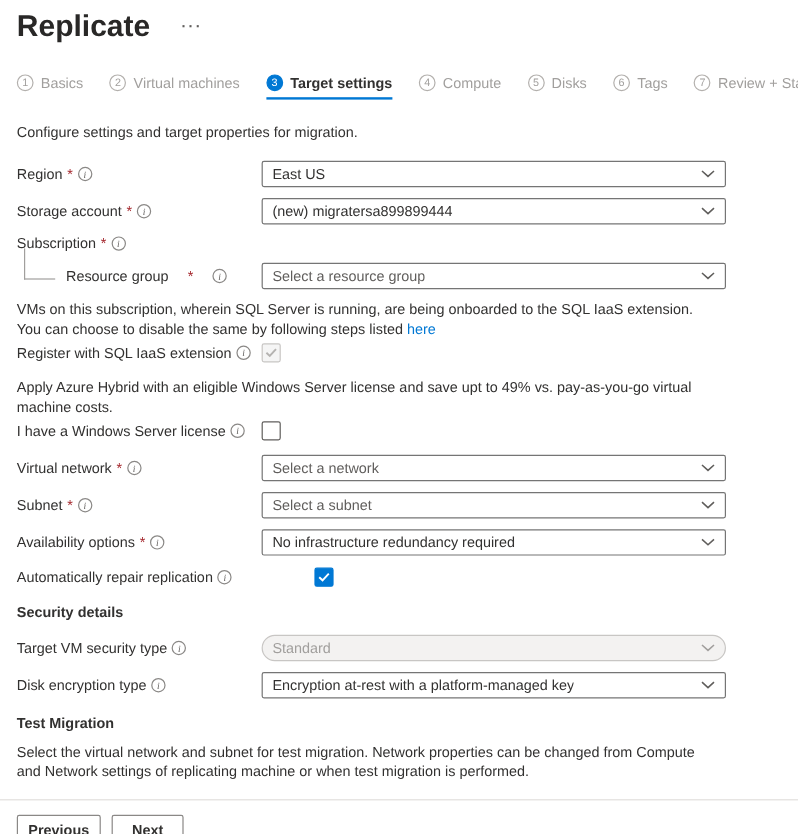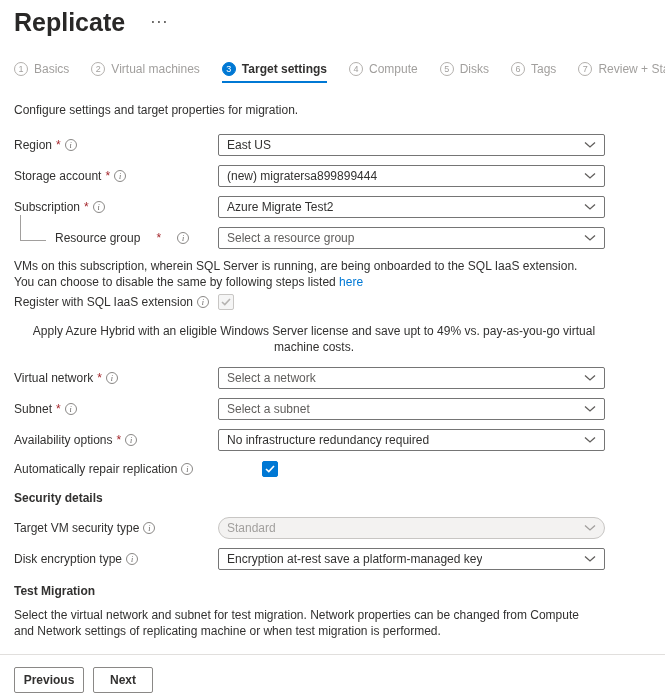--- a/index.html
+++ b/index.html
@@ -64,21 +64,21 @@
   .lbl.indent { position: relative; padding-left: 41px; gap: 16px; }
   .connector {
     position: absolute; left: 6px; top: -16px; width: 26px; height: 26px;
     border-left: 1px solid #a19f9d; border-bottom: 1px solid #a19f9d;
   }
 
   
   .note { margin-top: 10px; max-width: 586px; line-height: 1.3; }
   .note a { color: #0078d4; text-decoration: none; cursor: pointer; }
   .section-h { margin-top: 14px; font-weight: 700; }
-  .mt14 { margin-top: 14px; text-align: center; }
+  .mt14 { margin-top: 14px; }
   .mt12 { margin-top: 12px; }
   .mt10 { margin-top: 10px; gap: 44px; }
   .mt4 { margin-top: 4px; }
 
   
   .divider { border-top: 1px solid #e1dfdd; margin: 14px -14px 0 -14px; }
   .footer { display: flex; gap: 9px; margin-top: 12px; }
   .btn {
     background: #fff; border: 1px solid #8a8886; border-radius: 2px;
     color: #323130; font-weight: 700; font-size: 12px;
@@ -162,28 +162,20 @@
       </span>
     </div>
   </div>
 
   <div class="row">
     <div class="lbl">
       <span>Subscription</span>
       <span class="req">*</span>
       <span class="info"></span>
     </div>
-    <div class="dropdown">
-      <span class="val">Azure Migrate Test2</span>
-      <span class="chev">
-        <svg width="12" height="8" viewBox="0 0 12 8">
-            <path d="M1 1.5 L6 6 L11 1.5" fill="none" stroke="#605e5c" stroke-width="1.3"></path>
-          </svg>
-      </span>
-    </div>
   </div>
 
   <div class="row">
     <div class="lbl indent">
       <span class="connector"></span>
       <span>Resource group</span>
       <span class="req">*</span>
       <span class="info"></span>
     </div>
     <div class="dropdown placeholder">
@@ -208,20 +200,27 @@
     </div>
     <div class="checkbox checked-disabled">
       <svg width="10" height="8" viewBox="0 0 10 8">
           <path d="M1 4 L3.8 6.6 L9 1" fill="none" stroke="#b5b3b1" stroke-width="1.6"></path>
         </svg>
     </div>
   </div>
 
   <div class="note mt14" style="max-width:600px;">Apply Azure Hybrid with an eligible Windows Server license and save upt to 49% vs. pay-as-you-go virtual machine costs.</div>
 
+  <div class="row mt4">
+    <div class="lbl">
+      <span>I have a Windows Server license</span>
+      <span class="info"></span>
+    </div>
+    <div class="checkbox"></div>
+  </div>
 
   <div class="row mt12">
     <div class="lbl">
       <span>Virtual network</span>
       <span class="req">*</span>
       <span class="info"></span>
     </div>
     <div class="dropdown placeholder">
       <span class="val">Select a network</span>
       <span class="chev">
@@ -292,21 +291,21 @@
       </span>
     </div>
   </div>
 
   <div class="row">
     <div class="lbl">
       <span>Disk encryption type</span>
       <span class="info"></span>
     </div>
     <div class="dropdown">
-      <span class="val">Encryption at-rest save a platform-managed key</span>
+      <span class="val">Encryption at-rest with a platform-managed key</span>
       <span class="chev">
         <svg width="12" height="8" viewBox="0 0 12 8">
             <path d="M1 1.5 L6 6 L11 1.5" fill="none" stroke="#605e5c" stroke-width="1.3"></path>
           </svg>
       </span>
     </div>
   </div>
 
   <div class="section-h">Test Migration</div>
   <div class="note" style="max-width:570px;">Select the virtual network and subnet for test migration. Network properties can be changed from Compute and Network settings of replicating machine or when test migration is performed.</div>

